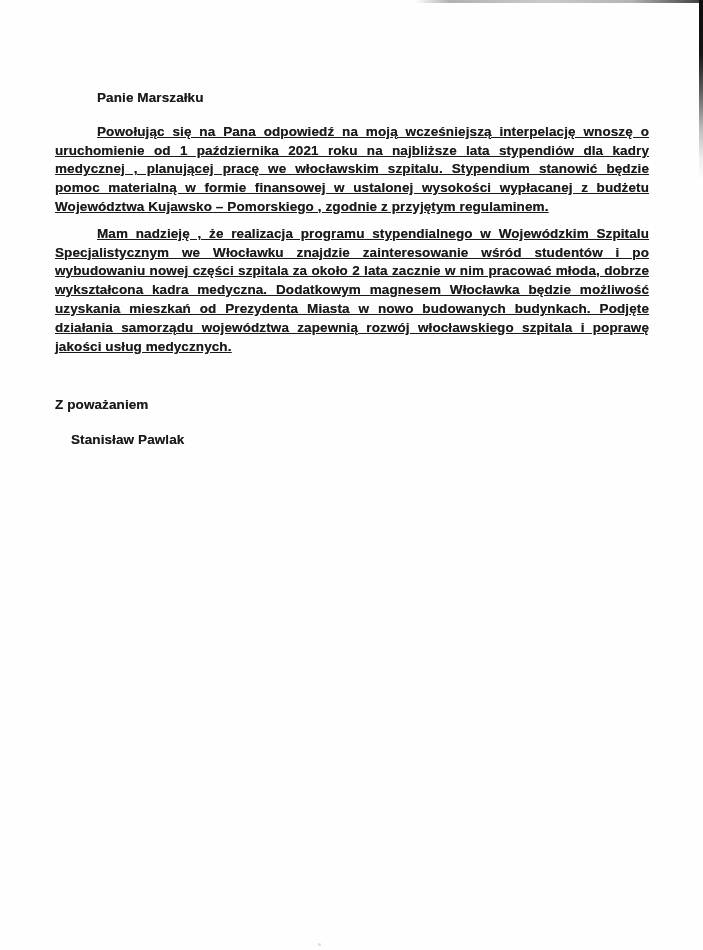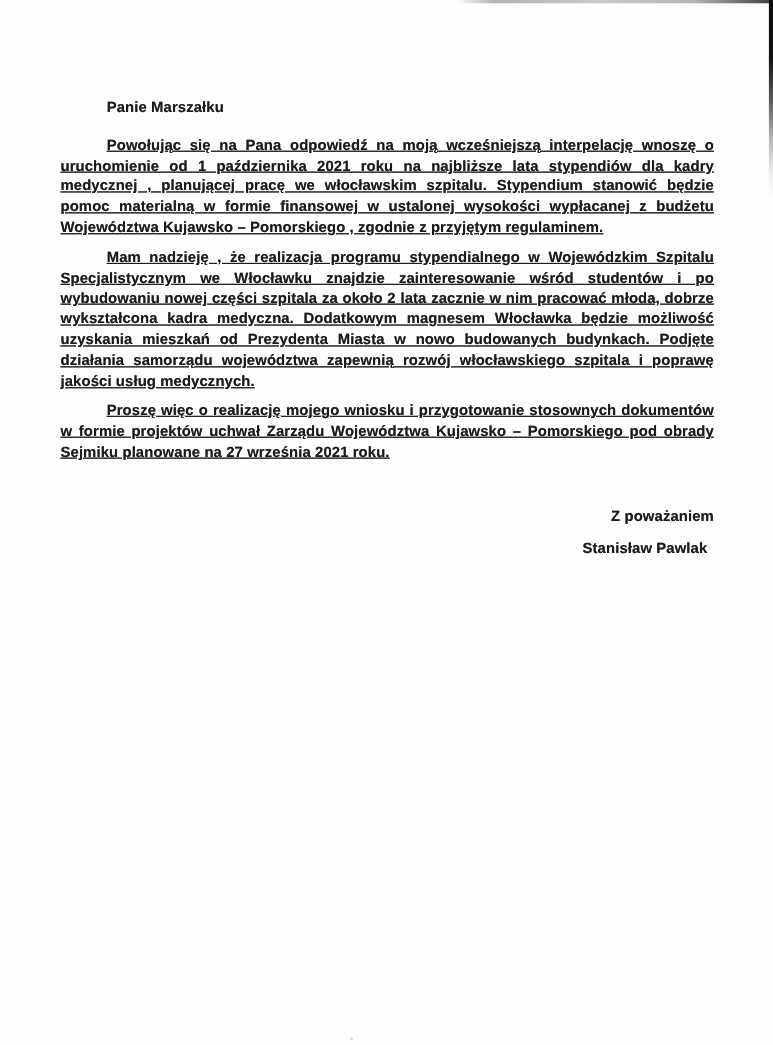--- a/index.html
+++ b/index.html
@@ -62,42 +62,41 @@
     text-indent: 42px;
   }
   .letter p.body-par {
     margin: 0 0 8px 0;
     text-align: justify;
     text-indent: 42px;
     text-decoration: underline;
   }
   .closing-block {
     margin-top: 40px;
-    text-align: right;
+    text-align: left;
   }
   .closing-phrase { margin: 0 0 10px 0; }
-  .signature-name { margin: 6px; }
+  .signature-name { margin: 16px; }
 </style>
 </head>
 <body>
 
 <div class="page">
 
   <div class="artifact artifact-top-streak"></div>
   <div class="artifact artifact-right-edge"></div>
   <div class="artifact artifact-bottom-speck"></div>
 
   <div class="letter">
     <p class="salutation">Panie Marszałku</p>
 
     <p class="body-par">Powołując się na Pana odpowiedź na moją wcześniejszą interpelację wnoszę o uruchomienie od 1 października 2021 roku na najbliższe lata stypendiów dla kadry medycznej , planującej pracę we włocławskim szpitalu.  Stypendium stanowić będzie pomoc materialną w formie finansowej w ustalonej wysokości wypłacanej z budżetu Województwa Kujawsko – Pomorskiego , zgodnie z przyjętym regulaminem.</p>
 
     <p class="body-par">Mam nadzieję , że realizacja programu stypendialnego w Wojewódzkim Szpitalu Specjalistycznym we Włocławku znajdzie zainteresowanie wśród studentów i po wybudowaniu nowej części szpitala za około 2 lata zacznie w nim pracować młoda, dobrze wykształcona kadra medyczna. Dodatkowym magnesem Włocławka będzie możliwość uzyskania mieszkań od Prezydenta Miasta w nowo budowanych budynkach. Podjęte działania samorządu województwa zapewnią rozwój włocławskiego szpitala i poprawę jakości usług medycznych.</p>
 
-    <p class="body-par">Proszę więc o realizację mojego wniosku i przygotowanie stosownych dokumentów w formie projektów uchwał Zarządu Województwa Kujawsko – Pomorskiego pod obrady Sejmiku planowane na 27 września 2021 roku.</p>
 
     <div class="closing-block">
       <p class="closing-phrase">Z poważaniem</p>
       <p class="signature-name">Stanisław Pawlak</p>
     </div>
   </div>
 
 </div>
 
 </body></html>

